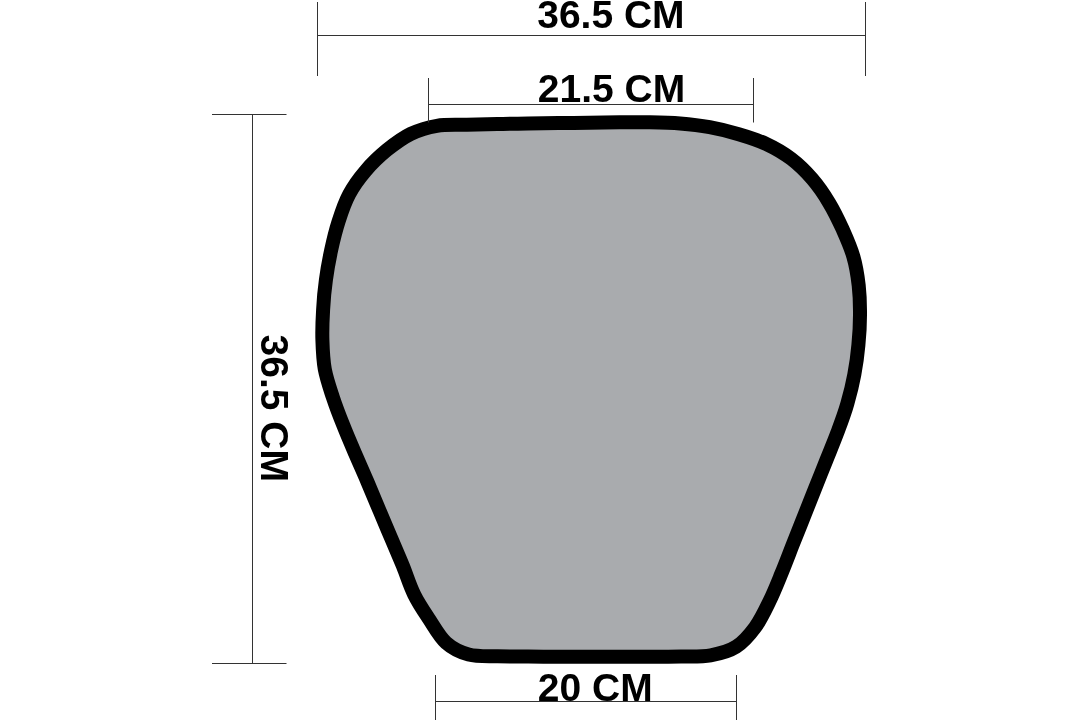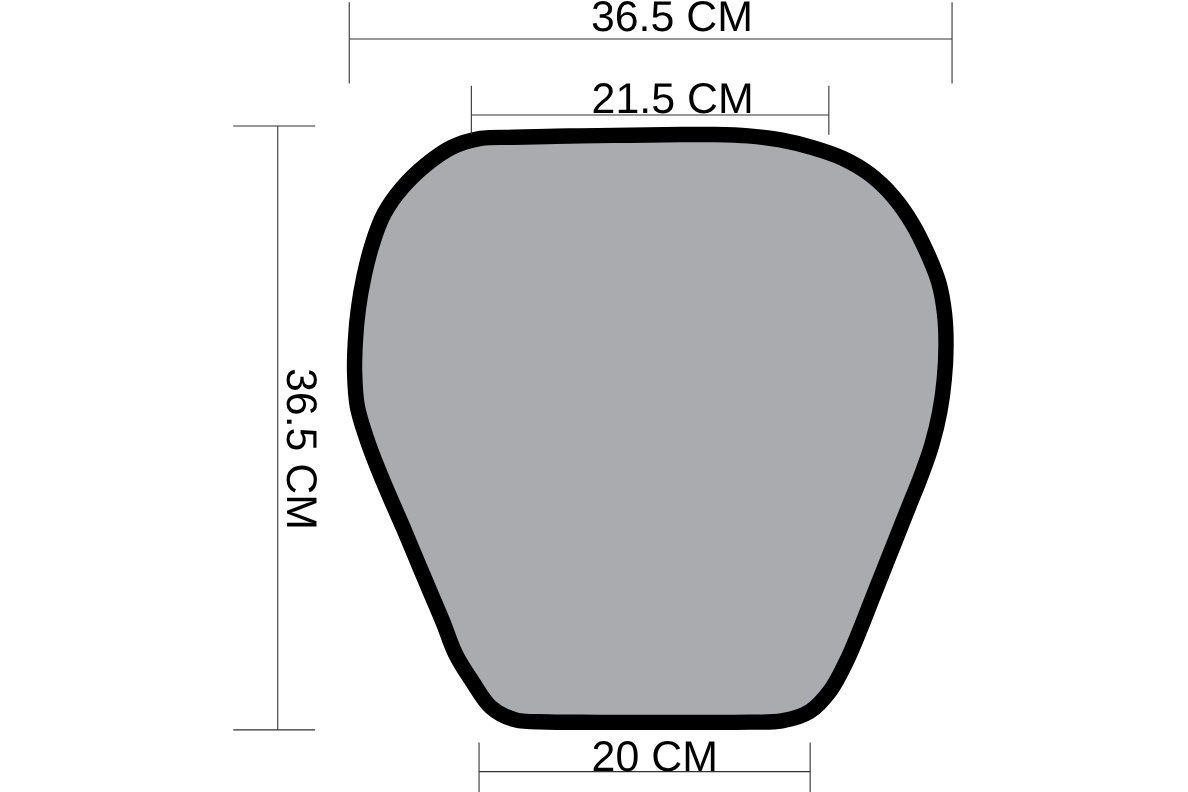--- a/index.html
+++ b/index.html
@@ -1,16 +1,16 @@
 <!DOCTYPE html>
 <html><head>
 <meta charset="utf-8">
 <style>
   html,body { margin:0; padding:0; background:#ffffff; }
-  .wrap { position:relative; width:1080px; height:720px; overflow:hidden; }
+  .wrap { position:relative; width:1080px; height:720px; overflow:hidden;font-weight:bold; }
   svg { display:block; }
 </style>
 </head>
 <body>
 <div class="wrap">
 <svg width="1080" height="720" viewBox="0 0 1080 720">
 
   <path d="M 322.4 339.9 C 322.1 329.9 322.5 319.8 323.1 309.8 C 323.6 299.9 324.5 289.9 325.9 280.0 C 327.2 270.1 329.0 260.2 331.1 250.4 C 333.2 240.7 335.6 230.7 338.6 221.4 C 341.6 212.0 344.7 202.7 349.2 194.3 C 353.7 185.8 359.4 178.0 365.7 170.7 C 371.9 163.3 379.2 156.4 386.7 150.2 C 394.3 144.1 402.4 138.0 410.8 133.9 C 419.1 129.9 427.5 127.4 436.9 125.8 C 446.2 124.3 456.8 125.1 466.9 124.8 C 477.0 124.5 487.2 124.3 497.4 124.1 C 507.6 123.8 517.7 123.7 527.9 123.5 C 538.1 123.4 548.3 123.2 558.5 123.1 C 568.7 123.0 578.8 122.9 589.0 122.7 C 599.2 122.6 609.4 122.4 619.6 122.3 C 629.8 122.3 639.9 122.2 650.0 122.3 C 660.1 122.5 670.2 122.7 680.1 123.5 C 690.1 124.3 699.9 125.4 709.6 127.2 C 719.4 129.0 729.2 131.4 738.7 134.2 C 748.1 137.0 757.8 140.0 766.5 144.1 C 775.3 148.2 783.6 153.0 791.2 158.8 C 798.8 164.6 805.8 171.5 812.1 178.8 C 818.4 186.1 824.1 194.4 829.1 202.8 C 834.2 211.2 838.5 220.2 842.6 229.2 C 846.6 238.2 850.7 247.3 853.4 256.7 C 856.1 266.0 857.6 275.7 858.7 285.4 C 859.8 295.2 860.1 305.1 860.0 315.1 C 860.0 325.0 859.4 335.1 858.4 345.0 C 857.5 355.0 856.2 364.8 854.3 374.6 C 852.5 384.4 850.1 394.1 847.3 403.7 C 844.6 413.3 841.1 422.5 837.6 431.9 C 834.1 441.4 830.1 450.8 826.3 460.3 C 822.5 469.8 818.8 479.2 815.0 488.7 C 811.2 498.2 807.5 507.6 803.7 517.1 C 800.0 526.6 796.2 536.1 792.4 545.5 C 788.7 555.0 785.1 564.6 781.2 574.0 C 777.4 583.3 773.7 592.7 769.3 601.6 C 765.0 610.5 760.6 619.9 755.1 627.4 C 749.5 635.0 743.5 642.2 736.1 646.8 C 728.7 651.5 719.9 653.7 710.7 655.3 C 701.5 657.0 690.9 656.3 680.9 656.5 C 670.9 656.7 660.6 656.7 650.4 656.7 C 640.2 656.8 630.0 656.7 619.9 656.7 C 609.7 656.7 599.5 656.7 589.3 656.7 C 579.1 656.7 568.9 656.7 558.7 656.7 C 548.5 656.7 538.4 656.7 528.2 656.6 C 518.0 656.5 507.6 656.6 497.7 656.3 C 487.7 655.9 477.2 656.7 468.6 654.4 C 460.0 652.2 452.7 648.6 446.1 642.7 C 439.5 636.8 434.4 627.1 429.1 619.1 C 423.8 611.1 418.5 603.4 414.2 594.6 C 409.8 585.8 406.8 575.6 403.0 566.2 C 399.1 556.8 395.0 547.4 391.1 538.1 C 387.1 528.7 383.2 519.2 379.2 509.9 C 375.3 500.5 371.4 491.1 367.4 481.7 C 363.4 472.3 359.1 462.8 355.1 453.5 C 351.1 444.2 347.2 435.2 343.5 425.8 C 339.7 416.4 335.9 406.5 332.8 397.1 C 329.7 387.7 326.6 378.9 324.8 369.3 C 323.1 359.8 322.7 349.8 322.4 339.9 Z" fill="#a9abae" stroke="#000000" stroke-width="14"></path>
   <g stroke="#333333" stroke-width="1" fill="none">
     <line x1="317.5" y1="35.5" x2="865.5" y2="35.5"></line>

